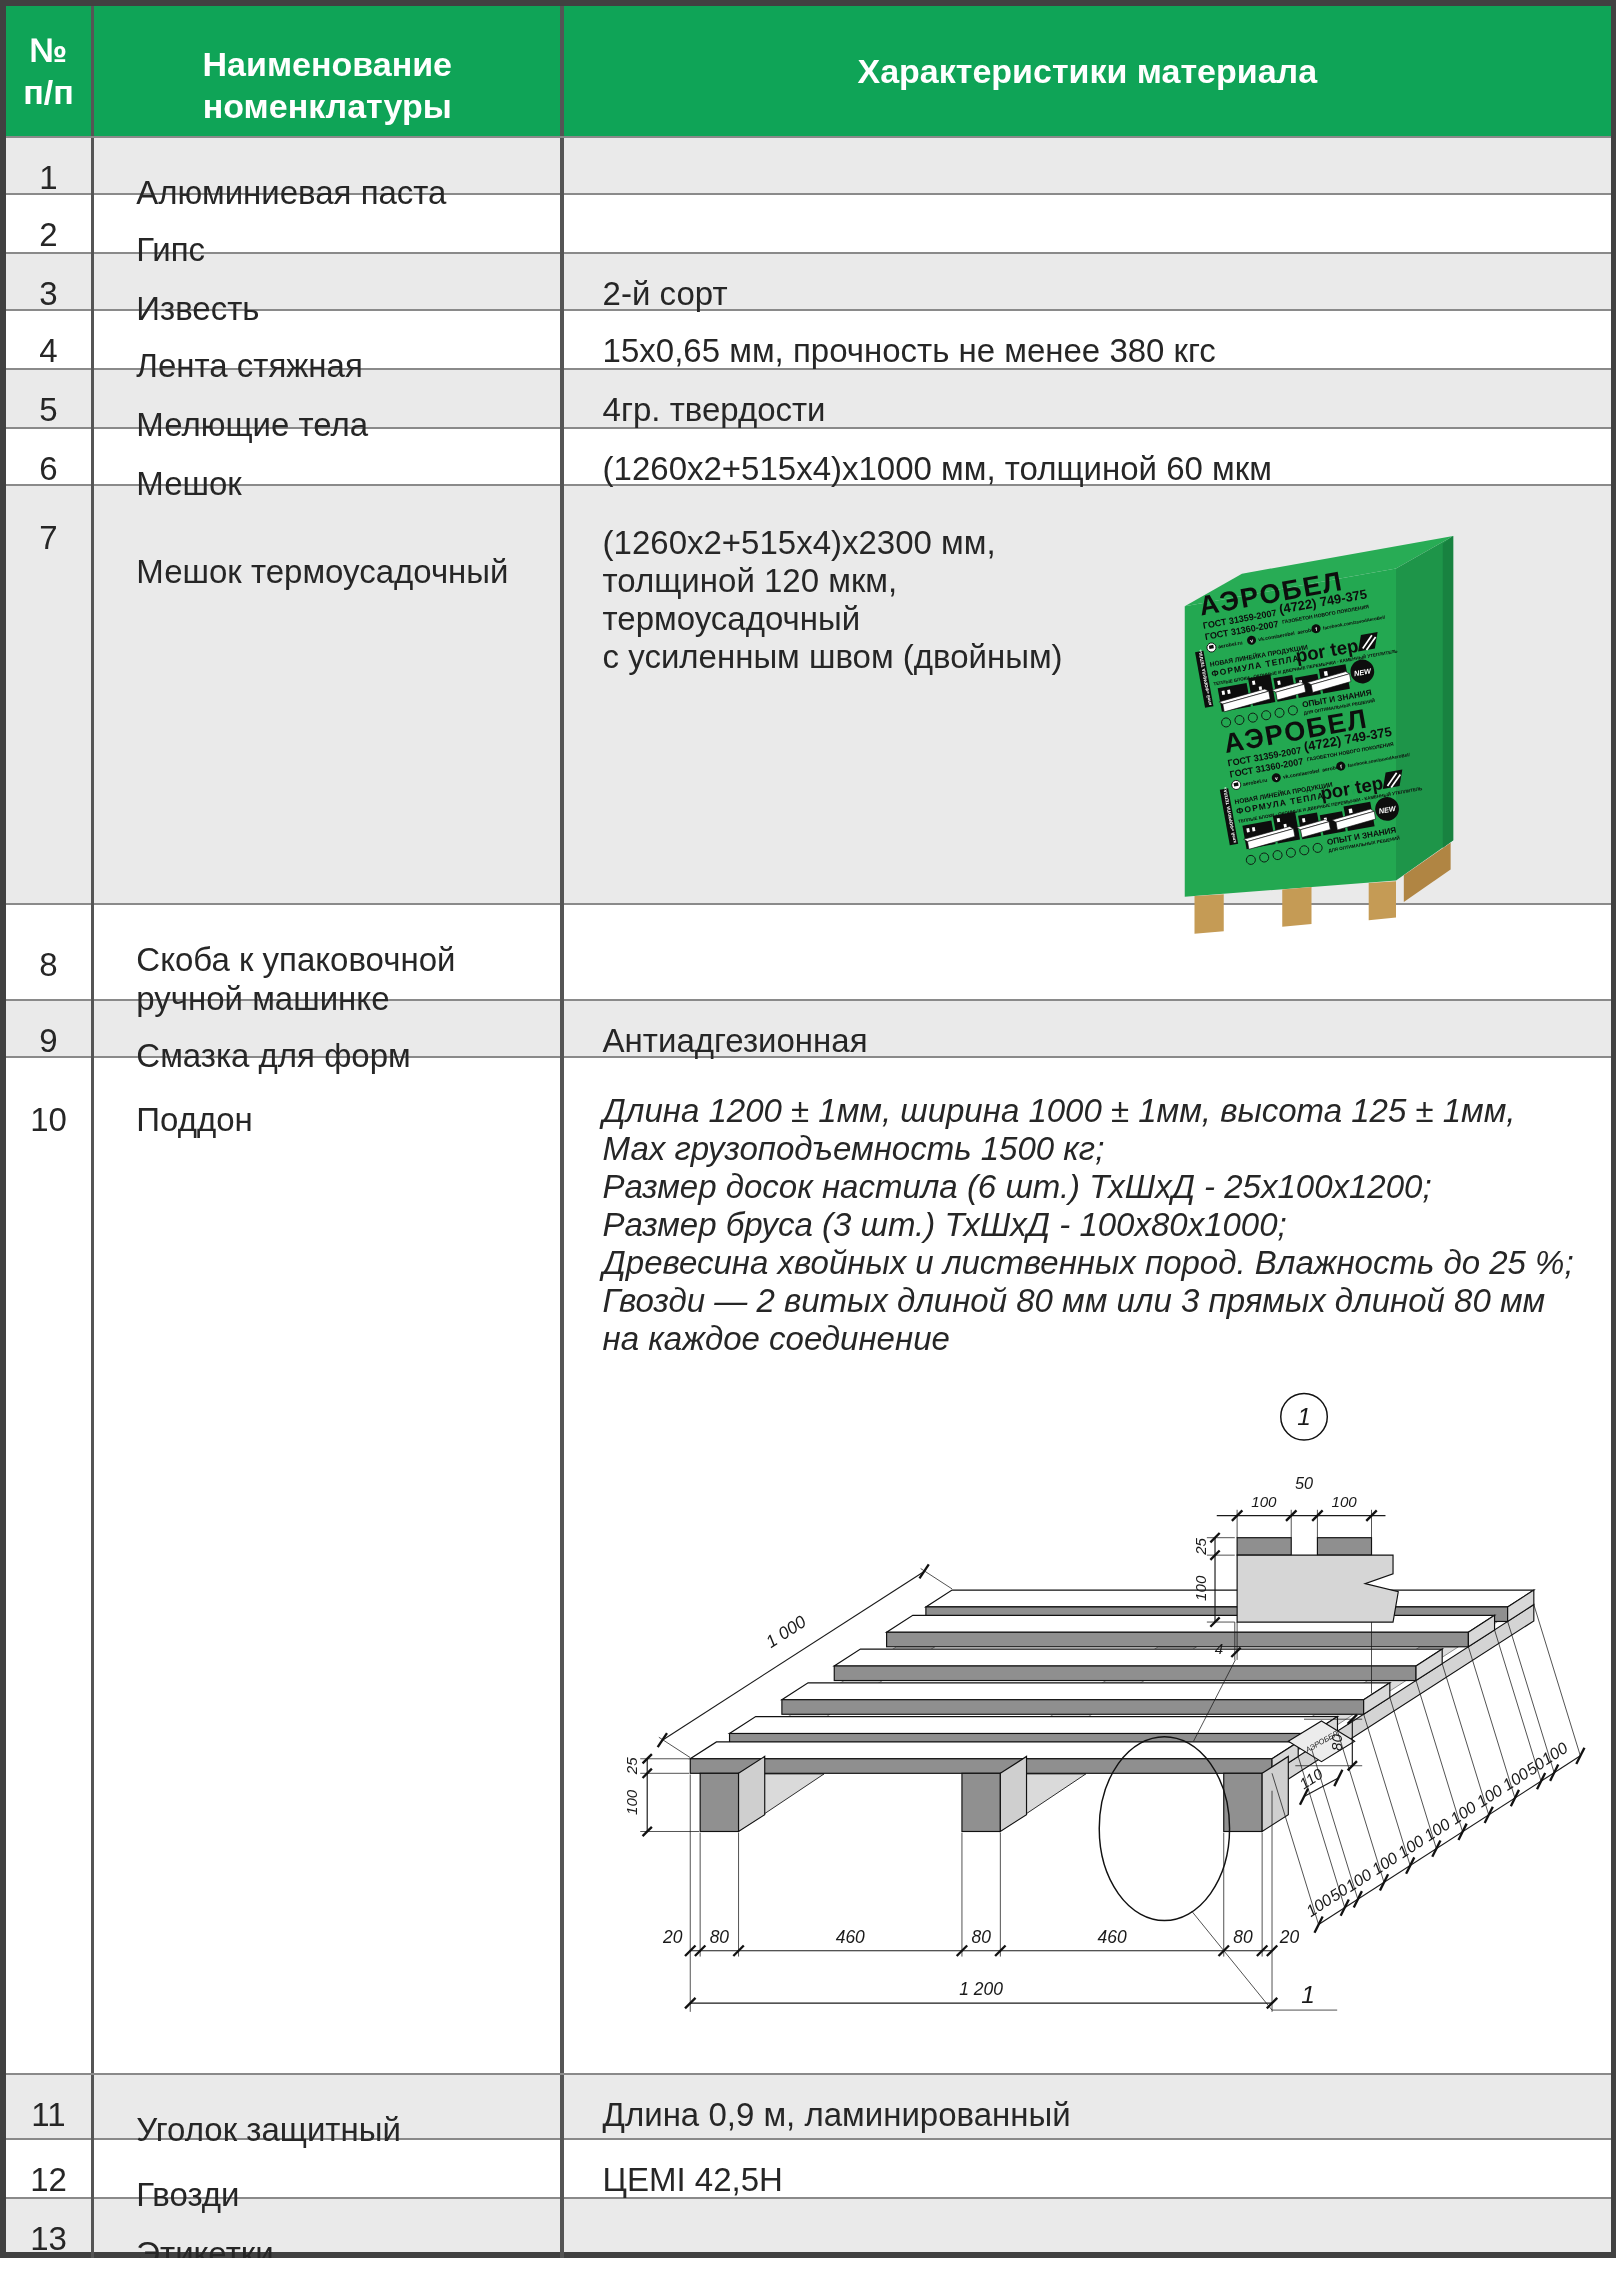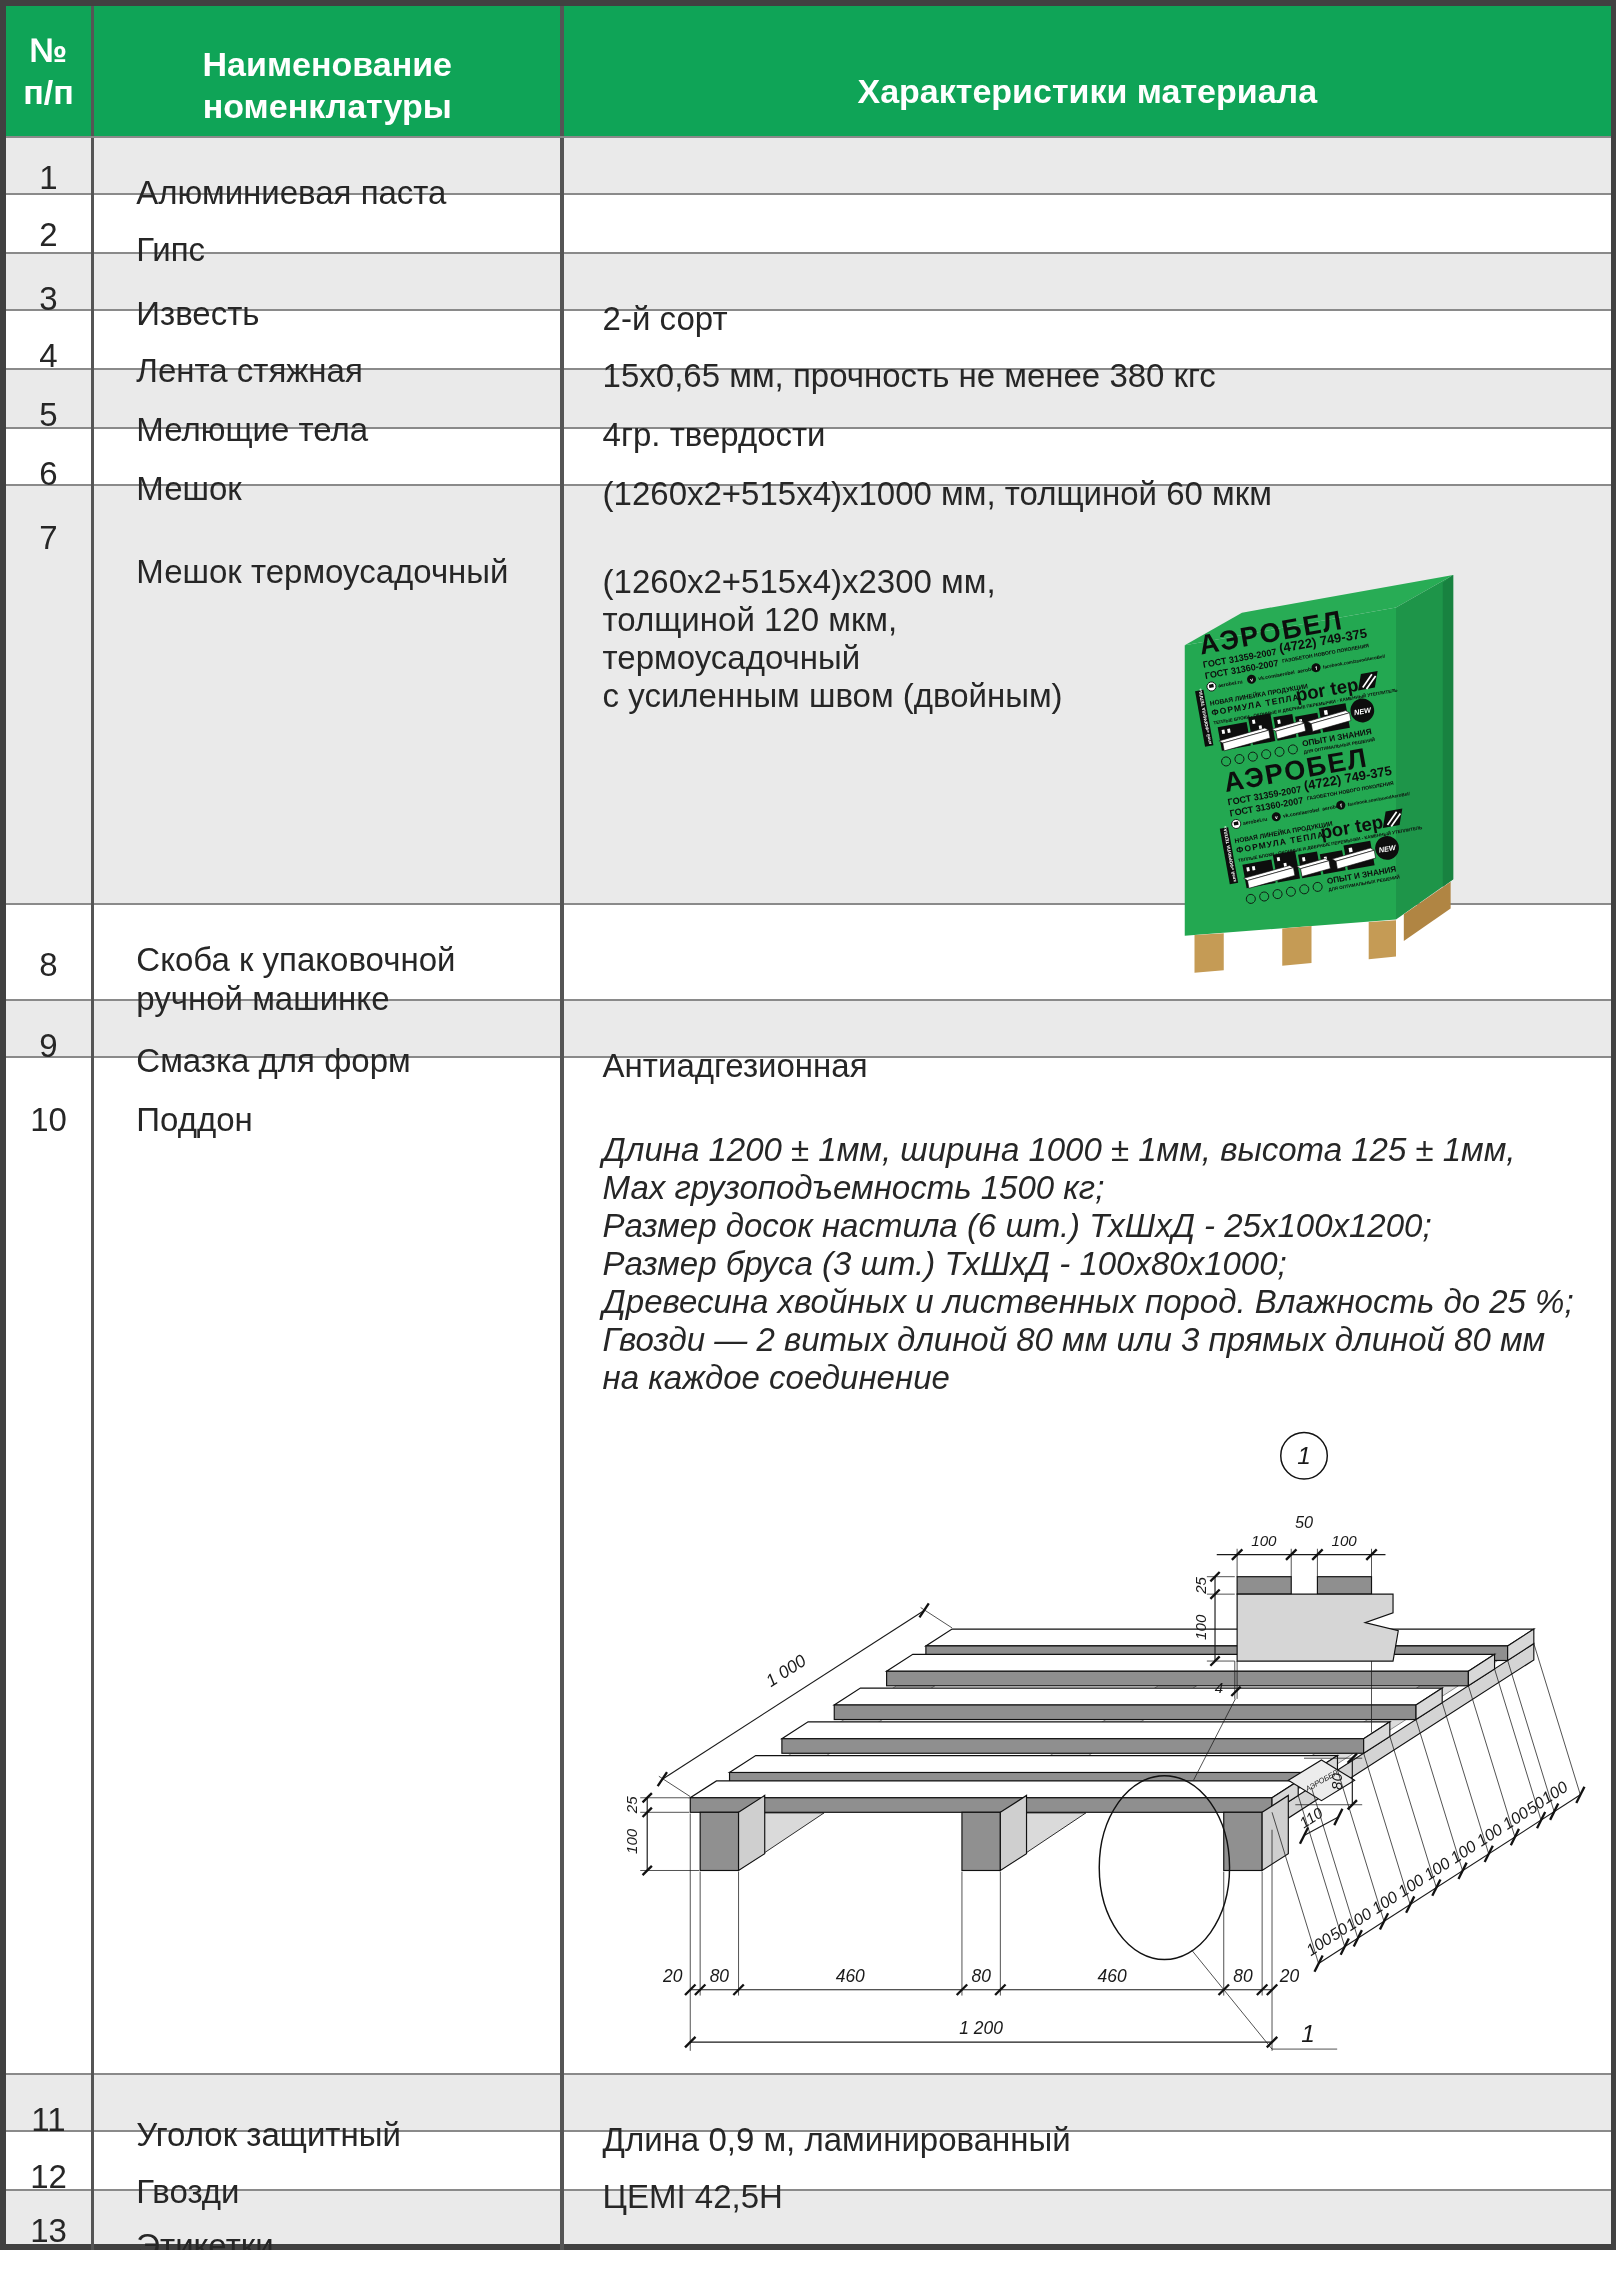--- a/index.html
+++ b/index.html
@@ -3,21 +3,21 @@
 <meta charset="utf-8">
 <style>
   * { margin:0; padding:0; box-sizing:border-box; }
   body { width:1617px; background:#ffffff; font-family:"Liberation Sans", sans-serif; color:#262626; }
   .tbl { width:1617px; border:6.5px solid #414141; background:#fff; }
   .row { display:grid; grid-template-columns:85px 3.3px 466px 3.3px 1fr; border-top:2.6px solid #8a8a8a; }
   .row:first-child { border-top:none; }
   .vline { background:#555555; }
   .c1 { display:flex; align-items:center; justify-content:center; font-size:33px; }
   .c2 { display:flex; align-items:center; padding:6.5px 13px 6.5px 42px; font-size:33px; line-height:39px;margin-top:28px; }
-  .c3 { display:flex; align-items:center; padding:6.5px 13px 6.5px 39px; font-size:33px; line-height:38px;margin-top:39px; }
+  .c3 { display:flex; align-items:center; padding:6.5px 13px 6.5px 39px; font-size:33px; line-height:38px; }
   .bg-gray  { background:#EAEAEA; }
   .bg-white { background:#FFFFFF; }
   .hdr { background:#0FA457; color:#ffffff; font-weight:bold; }
   .hdr .c1 { flex-direction:column; font-size:34px; line-height:42px; font-weight:bold; }
   .hdr .c2 { justify-content:center; text-align:center; font-size:34px; line-height:42px; padding:6.5px 26px; }
   .hdr .c3 { justify-content:center; text-align:center; font-size:34px; padding:6.5px; }
   .top-align { align-items:flex-start; }
   .stack { display:block; }
   .r7c3 { padding-top:38px; }
   .r7text { width:553px; }
@@ -418,21 +418,21 @@
             <line class="thin" x1="1090" y1="445" x2="1090" y2="510"></line>
           <line class="tick" x1="1080" y1="505" x2="1096" y2="489"></line>
           <text x="1066" y="500" class="dt26" text-anchor="end">4</text>
           <line class="thin" x1="1087" y1="510" x2="1015" y2="650"></line>
             <line class="thin" x1="1321" y1="445" x2="1321" y2="568"></line>
         </g>
       </svg>
     </div>
   </div>
 
-  <div class="row bg-gray" style="height:57px">
+  <div class="row bg-gray" style="height:65px">
     <div class="c1">11</div>
       <div class="vline"></div>
     <div class="c2">Уголок защитный</div>
       <div class="vline"></div>
     <div class="c3">Длина 0,9 м, ламинированный</div>
   </div>
   <div class="row bg-white" style="height:59px">
     <div class="c1">12</div>
       <div class="vline"></div>
     <div class="c2">Гвозди</div>

